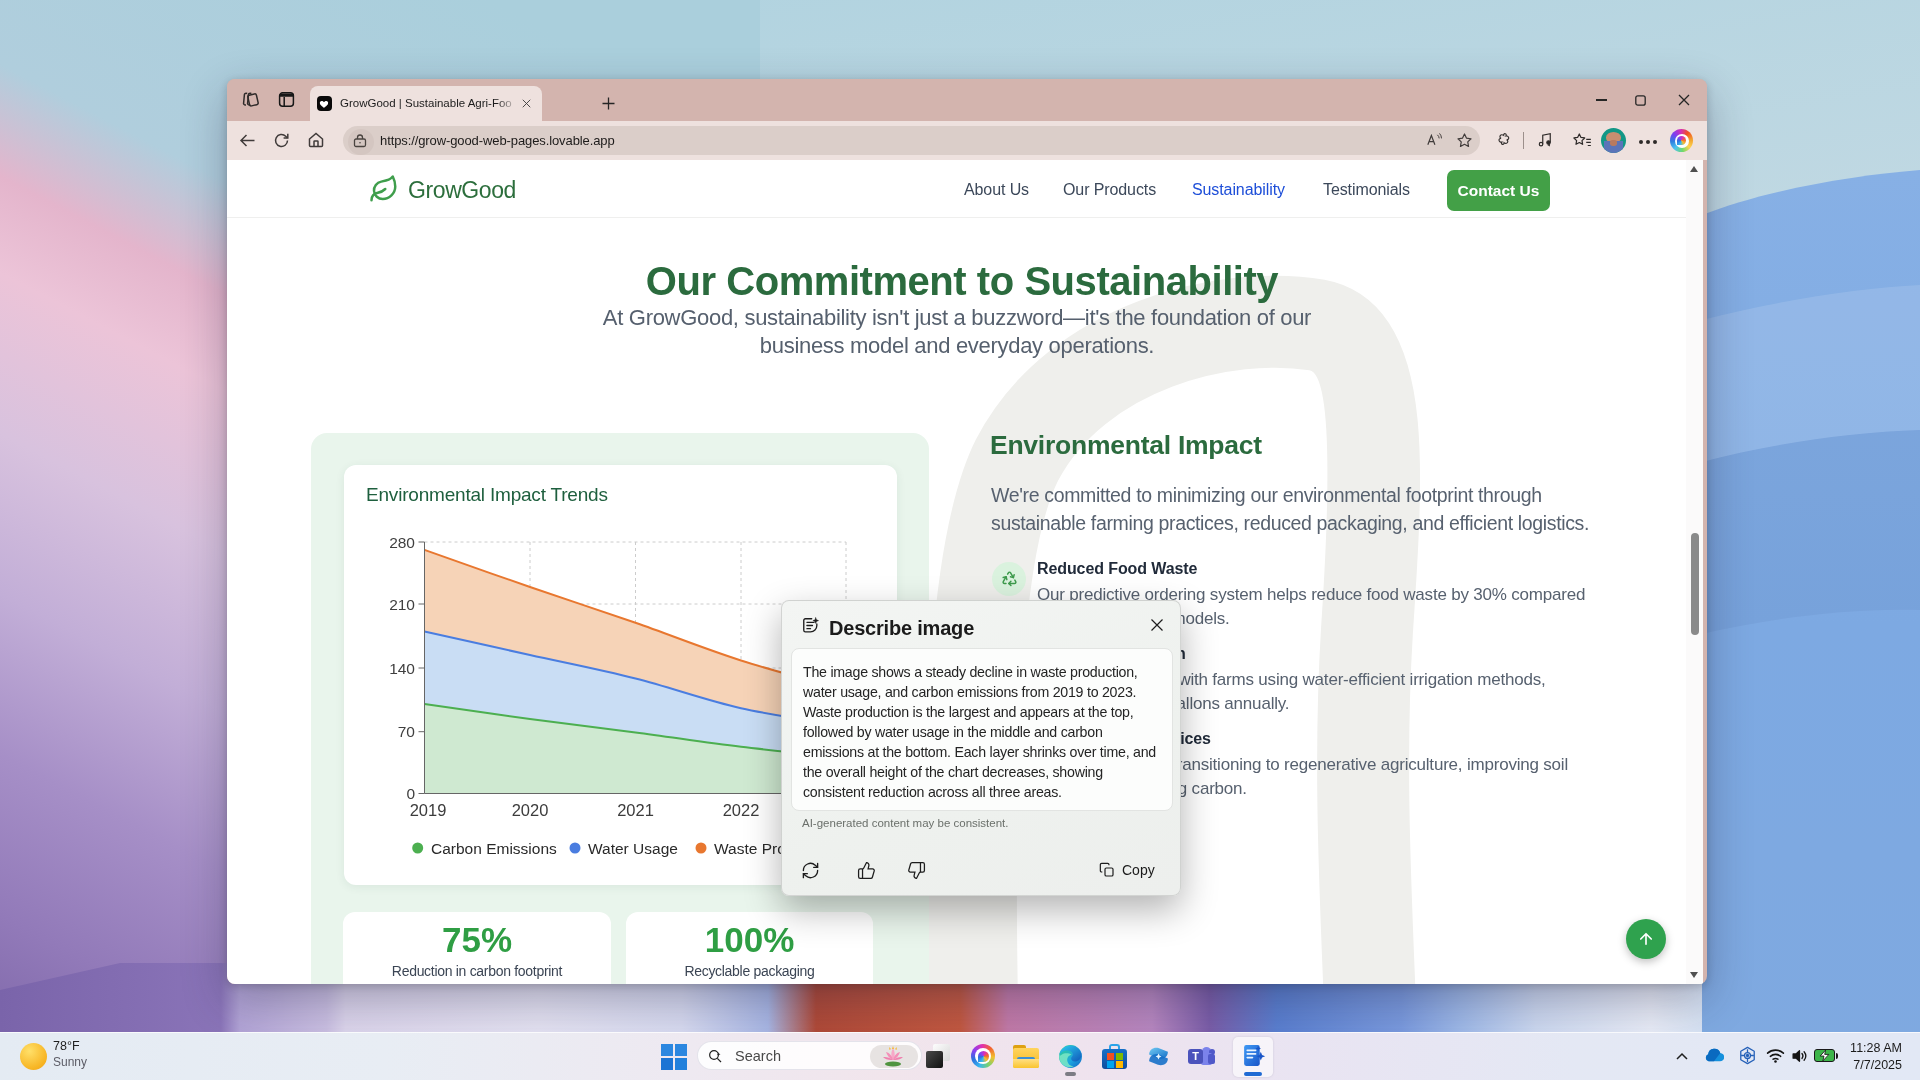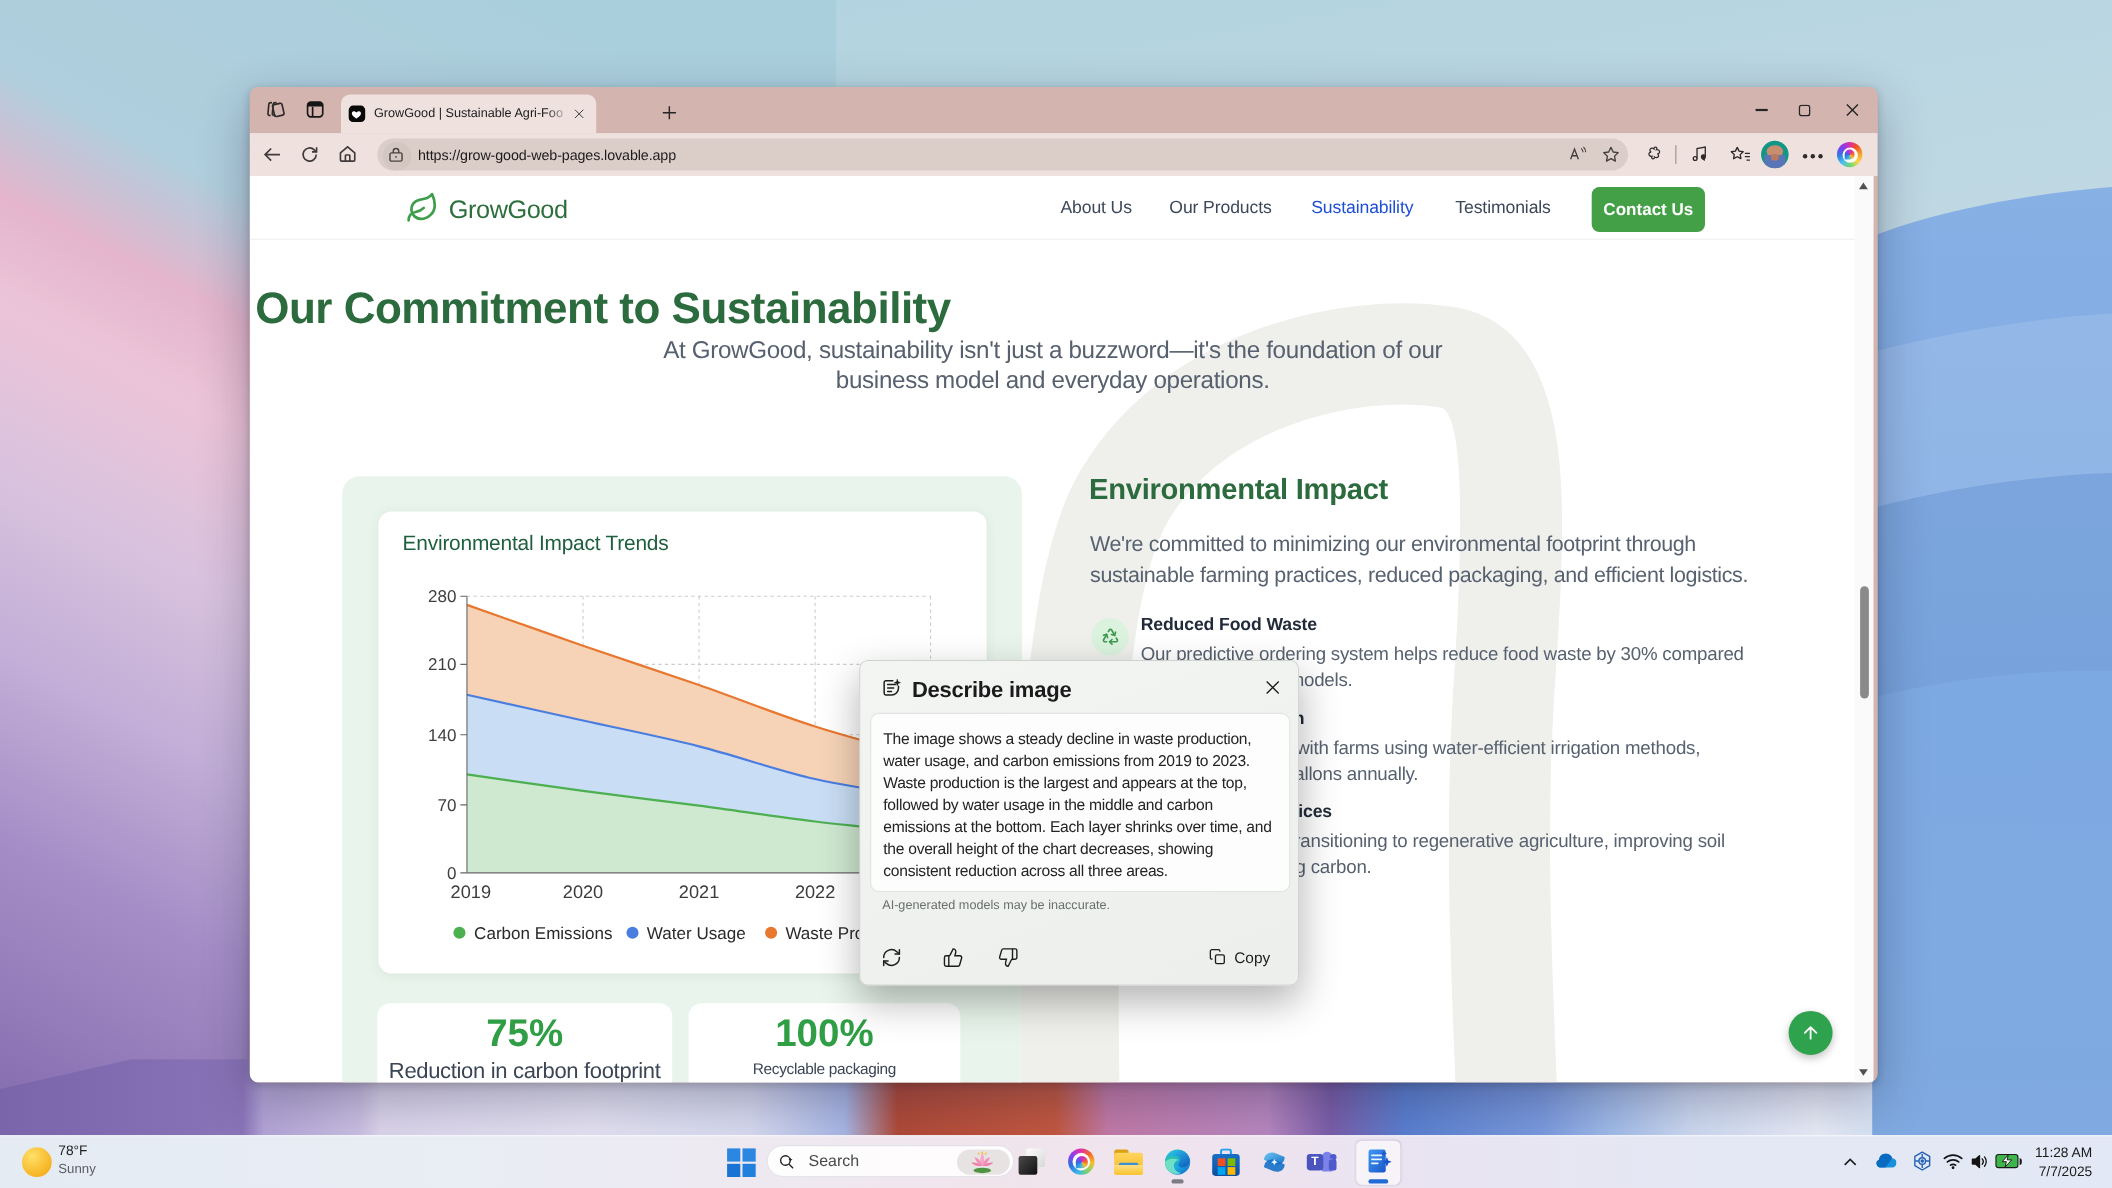--- a/index.html
+++ b/index.html
@@ -193,21 +193,21 @@
         <path d="M2 21c0-3 1.85-5.36 5.08-6C9.5 14.52 12 13 13 12"></path>
       </svg>
       <div style="position:absolute;left:181px;top:17px;font-size:23px;font-weight:normal;color:#2c6e3c;letter-spacing:-0.4px">GrowGood</div>
       <div style="position:absolute;left:737px;top:21px;font-size:16px;color:#3c485a;letter-spacing:-0.1px">About Us</div>
       <div style="position:absolute;left:836px;top:21px;font-size:16px;color:#3c485a;letter-spacing:-0.1px">Our Products</div>
       <div style="position:absolute;left:965px;top:21px;font-size:16px;color:#1d4ed8;letter-spacing:-0.1px">Sustainability</div>
       <div style="position:absolute;left:1096px;top:21px;font-size:16px;color:#3c485a;letter-spacing:-0.1px">Testimonials</div>
       <div style="position:absolute;left:1220px;top:10px;width:103px;height:41px;background:#43a047;border-radius:7px;color:#fff;font-size:15.5px;font-weight:bold;text-align:center;line-height:41px">Contact Us</div>
     </div>
 
-    <div style="position:absolute;left:5px;top:99px;width:1460px;font-size:40px;font-weight:bold;color:#2b6b3e;letter-spacing:-0.45px">Our Commitment to Sustainability</div>
+    <div style="position:absolute;left:5px;top:99px;width:1460px;text-align:center;font-size:40px;font-weight:bold;color:#2b6b3e;letter-spacing:-0.45px">Our Commitment to Sustainability</div>
     <div style="position:absolute;left:0;top:144px;width:1460px;text-align:center;font-size:22px;color:#56606e;line-height:27.5px;letter-spacing:-0.3px">At GrowGood, sustainability isn't just a buzzword—it's the foundation of our<br>business model and everyday operations.</div>
 
     <div style="position:absolute;left:84px;top:273px;width:618px;height:580px;background:#e9f5ec;border-radius:16px"></div>
 
     <div style="position:absolute;left:117px;top:305px;width:553px;height:420px;background:#ffffff;border-radius:12px;box-shadow:0 2px 10px rgba(40,80,60,0.08)">
       <div style="position:absolute;left:22px;top:19px;font-size:19px;font-weight:normal;color:#1e5f3e;letter-spacing:-0.2px">Environmental Impact Trends</div>
       <svg style="position:absolute;left:0;top:0" width="553" height="420" viewBox="0 0 553 420">
         <g stroke="#cccccc" stroke-dasharray="3 3" stroke-width="1">
           <line x1="80.5" y1="77" x2="502" y2="77"></line>
           <line x1="80.5" y1="139" x2="502" y2="139"></line>
@@ -257,21 +257,21 @@
           <circle cx="231" cy="383" r="5.5" fill="#4a7de0"></circle>
           <text x="244" y="388.5">Water Usage</text>
           <circle cx="357" cy="383" r="5.5" fill="#e8772f"></circle>
           <text x="370" y="388.5">Waste Production</text>
         </g>
       </svg>
     </div>
 
     <div style="position:absolute;left:116px;top:752px;width:268px;height:100px;background:#ffffff;border-radius:12px;text-align:center">
       <div style="font-size:35px;font-weight:bold;color:#2f9e44;margin-top:8px">75%</div>
-      <div style="font-size:20px;color:#3b4554;margin-top:3px;letter-spacing:-0.3px">Reduction in carbon footprint</div>
+      <div style="font-size:14px;color:#3b4554;margin-top:3px;letter-spacing:-0.3px">Reduction in carbon footprint</div>
     </div>
     <div style="position:absolute;left:399px;top:752px;width:247px;height:100px;background:#ffffff;border-radius:12px;text-align:center">
       <div style="font-size:35px;font-weight:bold;color:#2f9e44;margin-top:8px">100%</div>
       <div style="font-size:14px;color:#3b4554;margin-top:3px;letter-spacing:-0.3px">Recyclable packaging</div>
     </div>
 
     <div style="position:absolute;left:763px;top:270px;font-size:26.5px;font-weight:bold;color:#2b6b3e;letter-spacing:-0.25px">Environmental Impact</div>
     <div style="position:absolute;left:764px;top:322px;width:680px;font-size:19.5px;color:#57616f;line-height:27.5px;letter-spacing:-0.35px">We're committed to minimizing our environmental footprint through<br>sustainable farming practices, reduced packaging, and efficient logistics.</div>
     <div style="position:absolute;left:765px;top:402px;width:34px;height:34px;border-radius:50%;background:#daf2de"></div>
     <svg style="position:absolute;left:774px;top:410px" width="17" height="17" viewBox="0 0 24 24" fill="none" stroke="#3d9a4c" stroke-width="2.1" stroke-linecap="round" stroke-linejoin="round">
@@ -310,21 +310,21 @@
       <path d="M7.5 8 h9 M7.5 12 h7 M7.5 16 h4.5"></path>
       <path d="M18.6 2.2 l1 2.6 2.6 1 -2.6 1 -1 2.6 -1 -2.6 -2.6 -1 2.6 -1 Z" fill="#1d1d1d" stroke-width="0.6"></path>
     </svg>
     <div style="position:absolute;left:47px;top:16px;font-size:20px;font-weight:bold;color:#1b1b1b;letter-spacing:-0.2px">Describe image</div>
     <svg style="position:absolute;left:368px;top:17px" width="14" height="14" viewBox="0 0 14 14" stroke="#1d1d1d" stroke-width="1.2">
         <path d="M1.5 1.5 L12.5 12.5 M12.5 1.5 L1.5 12.5"></path>
       </svg>
     <div style="position:absolute;left:9px;top:47px;width:382px;height:163px;background:#fcfdfc;border:1px solid #e2e4e2;border-radius:8px">
       <div style="position:absolute;left:11px;top:13px;width:368px;font-size:14.2px;color:#242424;line-height:20px;letter-spacing:-0.25px;white-space:nowrap">The image shows a steady decline in waste production,<br>water usage, and carbon emissions from 2019 to 2023.<br>Waste production is the largest and appears at the top,<br>followed by water usage in the middle and carbon<br>emissions at the bottom. Each layer shrinks over time, and<br>the overall height of the chart decreases, showing<br>consistent reduction across all three areas.</div>
     </div>
-    <div style="position:absolute;left:20px;top:216px;font-size:11.5px;color:#6b706b">AI-generated models may be inaccurate.</div>
+    <div style="position:absolute;left:20px;top:216px;font-size:11.5px;color:#6b706b">AI-generated content may be consistent.</div>
     <svg style="position:absolute;left:19px;top:260px" width="19" height="19" viewBox="0 0 24 24" fill="none" stroke="#1d1d1d" stroke-width="1.7" stroke-linecap="round" stroke-linejoin="round">
         <path d="M3 12a9 9 0 0 1 15-6.7L21 8"></path>
         <path d="M21 3v5h-5"></path>
         <path d="M21 12a9 9 0 0 1-15 6.7L3 16"></path>
         <path d="M3 21v-5h5"></path>
       </svg>
     <svg style="position:absolute;left:75px;top:260px" width="19" height="19" viewBox="0 0 24 24" fill="none" stroke="#1d1d1d" stroke-width="1.6">
         <path d="M7 10v12"></path>
         <path d="M15 5.88 14 10h5.83a2 2 0 0 1 1.92 2.56l-2.33 8A2 2 0 0 1 17.5 22H4a2 2 0 0 1-2-2v-8a2 2 0 0 1 2-2h2.76a2 2 0 0 0 1.79-1.11L12 2h0a3.13 3.13 0 0 1 3 3.88Z"></path>
       </svg>

